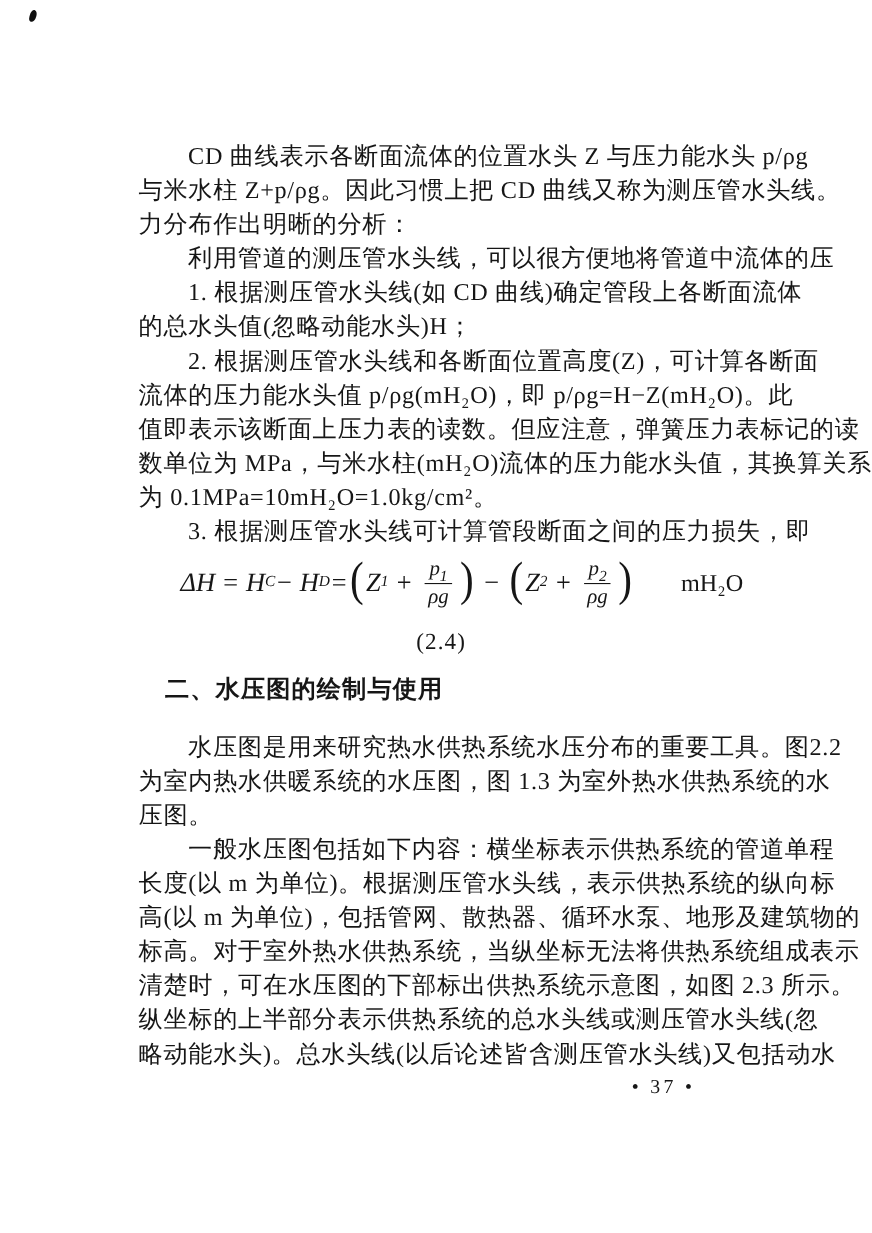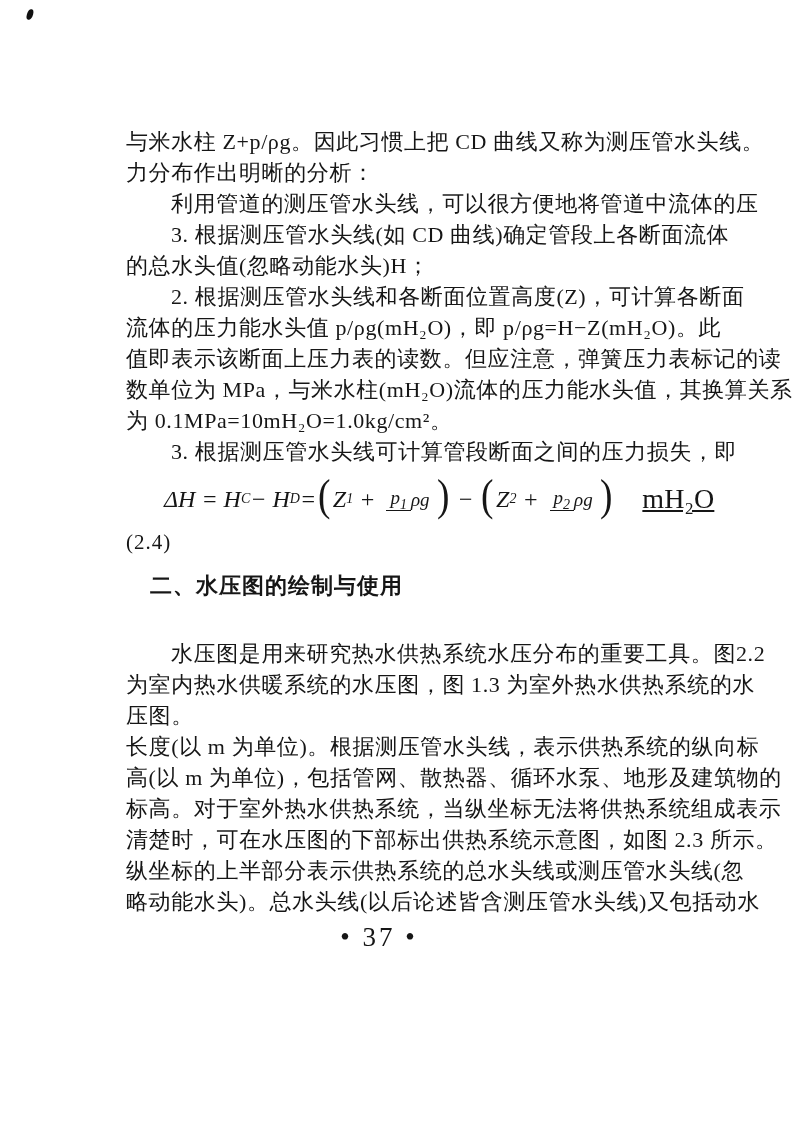--- a/index.html
+++ b/index.html
@@ -37,57 +37,58 @@
   }
   .it { font-style: italic; }
   .eq-row sub { font-size: 14px; font-style: italic; line-height: 0; }
   .paren {
     font-style: normal; font-weight: 400;
     font-size: 44px; line-height: 1;
     transform: scaleX(0.85);
     margin: 0 1px; padding-bottom: 6px;
   }
   .frac {
-    display: inline-flex; flex-direction: row; align-items: center;
+    display: inline-flex; flex-direction: column; align-items: center;
     font-size: 19px; line-height: 1.15; margin: 0 5px;
   }
   .frac .num { border-bottom: 1.7px solid #161616; padding: 0 4px 1px 4px; }
   .frac .den { padding-top: 1px; }
-  .eq-unit { font-style: normal; margin-left: 28px; font-size: 28px; text-decoration: underline; }
+  .eq-unit { font-style: normal; margin-left: 42px; font-size: 22px; }
   .eq-op { margin: 0 6px; }
   .eq-number {
-    text-align: left; padding-right: 56px;
-    font-size: 21px; margin-top: 2px; letter-spacing: 1px;
+    text-align: center; padding-right: 56px;
+    font-size: 21px; margin-top: 12px; letter-spacing: 1px;
   }
 
   .heading {
     font-family: "Liberation Sans", "DejaVu Sans", sans-serif;
     font-weight: bold; font-size: 22px;
-    margin: 16px 0 37px 0; padding-left: 24px;
+    margin: 16px 0 21px 0; padding-left: 24px;
     letter-spacing: 1px;
   }
 
   .footer {
-    text-align: center; padding-right: 100px;
-    font-size: 27px; margin-top: 5px; letter-spacing: 3px;
+    text-align: right; padding-right: 100px;
+    font-size: 18px; margin-top: 5px; letter-spacing: 3px;
   }
 </style>
 </head>
 <body>
 
 <div class="page">
   <span class="ink-speck"></span>
 
   <div class="text-column">
 
     <div id="col-top">
+        <div class="line indent">CD 曲线表示各断面流体的位置水头 Z 与压力能水头 p/ρg</div>
         <div class="line">与米水柱 Z+p/ρg。因此习惯上把 CD 曲线又称为测压管水头线。</div>
         <div class="line">力分布作出明晰的分析：</div>
         <div class="line indent">利用管道的测压管水头线，可以很方便地将管道中流体的压</div>
-        <div class="line indent">3. 根据测压管水头线(如 CD 曲线)确定管段上各断面流体</div>
+        <div class="line indent">1. 根据测压管水头线(如 CD 曲线)确定管段上各断面流体</div>
         <div class="line">的总水头值(忽略动能水头)H；</div>
         <div class="line indent">2. 根据测压管水头线和各断面位置高度(Z)，可计算各断面</div>
         <div class="line">流体的压力能水头值 p/ρg(mH₂O)，即 p/ρg=H−Z(mH₂O)。此</div>
         <div class="line">值即表示该断面上压力表的读数。但应注意，弹簧压力表标记的读</div>
         <div class="line">数单位为 MPa，与米水柱(mH₂O)流体的压力能水头值，其换算关系</div>
         <div class="line">为 0.1MPa=10mH₂O=1.0kg/cm²。</div>
         <div class="line indent">3. 根据测压管水头线可计算管段断面之间的压力损失，即</div>
       </div>
 
     <div class="equation-block">
@@ -120,20 +121,21 @@
       </div>
       <div class="eq-number">(2.4)</div>
     </div>
 
     <h2 class="heading">二、水压图的绘制与使用</h2>
 
     <div id="col-bottom">
         <div class="line indent">水压图是用来研究热水供热系统水压分布的重要工具。图2.2</div>
         <div class="line">为室内热水供暖系统的水压图，图 1.3 为室外热水供热系统的水</div>
         <div class="line">压图。</div>
+        <div class="line indent">一般水压图包括如下内容：横坐标表示供热系统的管道单程</div>
         <div class="line">长度(以 m 为单位)。根据测压管水头线，表示供热系统的纵向标</div>
         <div class="line">高(以 m 为单位)，包括管网、散热器、循环水泵、地形及建筑物的</div>
         <div class="line">标高。对于室外热水供热系统，当纵坐标无法将供热系统组成表示</div>
         <div class="line">清楚时，可在水压图的下部标出供热系统示意图，如图 2.3 所示。</div>
         <div class="line">纵坐标的上半部分表示供热系统的总水头线或测压管水头线(忽</div>
         <div class="line">略动能水头)。总水头线(以后论述皆含测压管水头线)又包括动水</div>
       </div>
 
     <div class="footer">• 37 •</div>
   </div>

